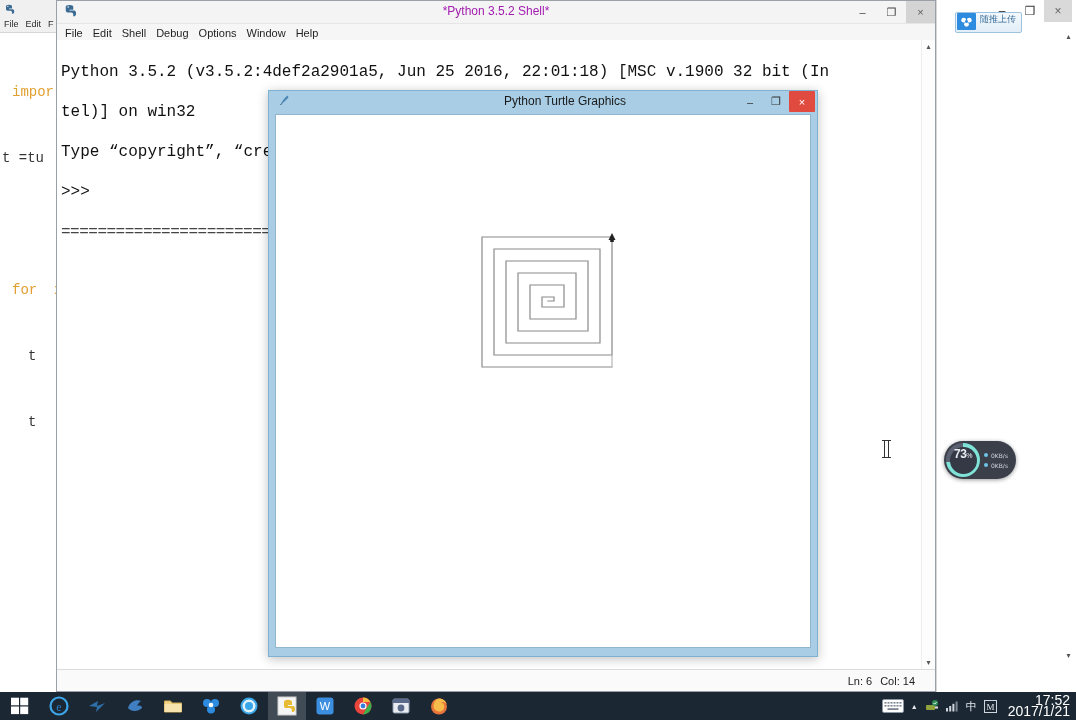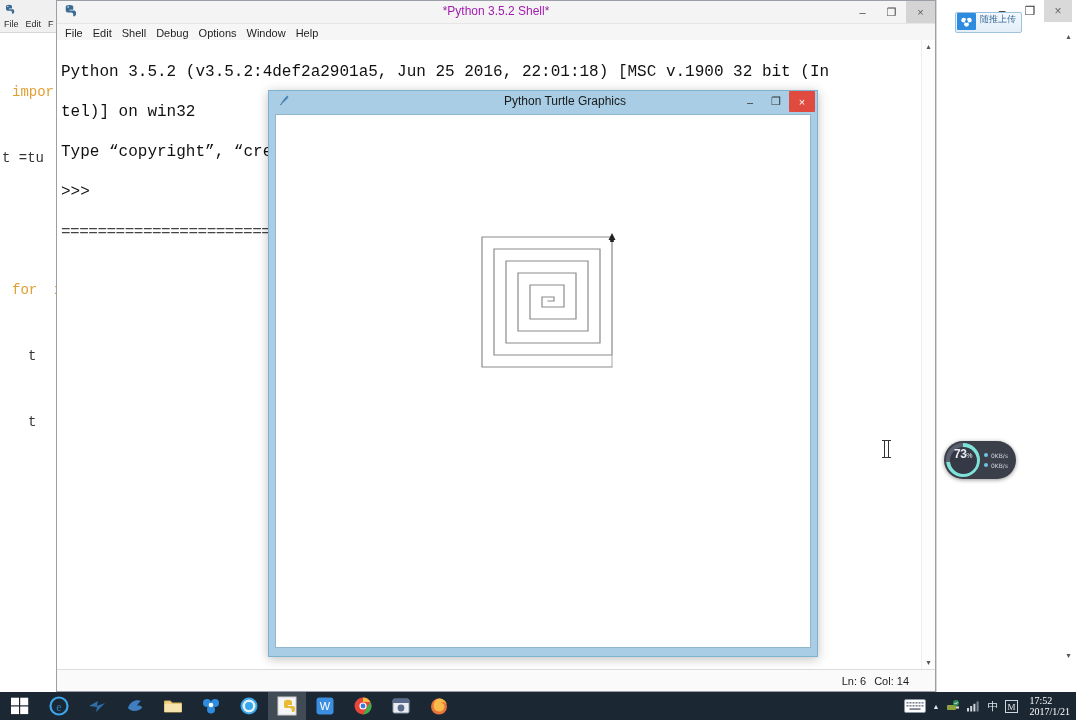--- a/index.html
+++ b/index.html
@@ -68,21 +68,21 @@
   }
   #shell-lines{
     font-family:"Liberation Mono", monospace;
     font-size:16px;line-height:20px;color:#111;
     padding:2px 0 0 4px;white-space:pre;
   }
   #shell-statusbar{
     position:absolute;left:0;right:0;bottom:0;height:21px;
     border-top:1px solid #dcdcdc;background:#fafafa;
     font-size:11px;color:#222;display:flex;align-items:center;justify-content:flex-end;
-    padding-right:26px;gap:8px;
+    padding-right:20px;gap:8px;
   }
   
   #shell-scroll{
     position:absolute;right:0;top:39px;bottom:22px;width:13px;background:#fdfdfd;
     border-left:1px solid #eee;
   }
   .sb-arrow{width:13px;height:13px;display:flex;align-items:center;justify-content:center;font-size:8px;color:#555;}
   .sb-arrow.top{position:absolute;top:0;}
   .sb-arrow.bot{position:absolute;bottom:0;}
 
@@ -183,22 +183,22 @@
   }
   .tb-item{
     width:38px;height:28px;display:flex;align-items:center;justify-content:center;
   }
   .tb-item.active{background:rgba(255,255,255,.17);}
   #tray{
     margin-left:auto;display:flex;align-items:center;height:28px;padding-right:6px;gap:7px;
   }
   .tray-ico{font-size:11px;color:#e4e9ef;display:flex;align-items:center;}
   #tray-clock{
-    color:#fff;font-size:10px;line-height:11px;text-align:left;padding-left:4px;
-    font-family:Liberation Serif, serif;
+    color:#fff;font-size:14px;line-height:11px;text-align:right;padding-left:4px;
+    font-family:Liberation Sans, sans-serif;
   }
 </style>
 </head>
 <body>
 
 <div id="desktop">
 
   <div id="editor-window">
     <div id="editor-titlebar">
       <span class="ico">

